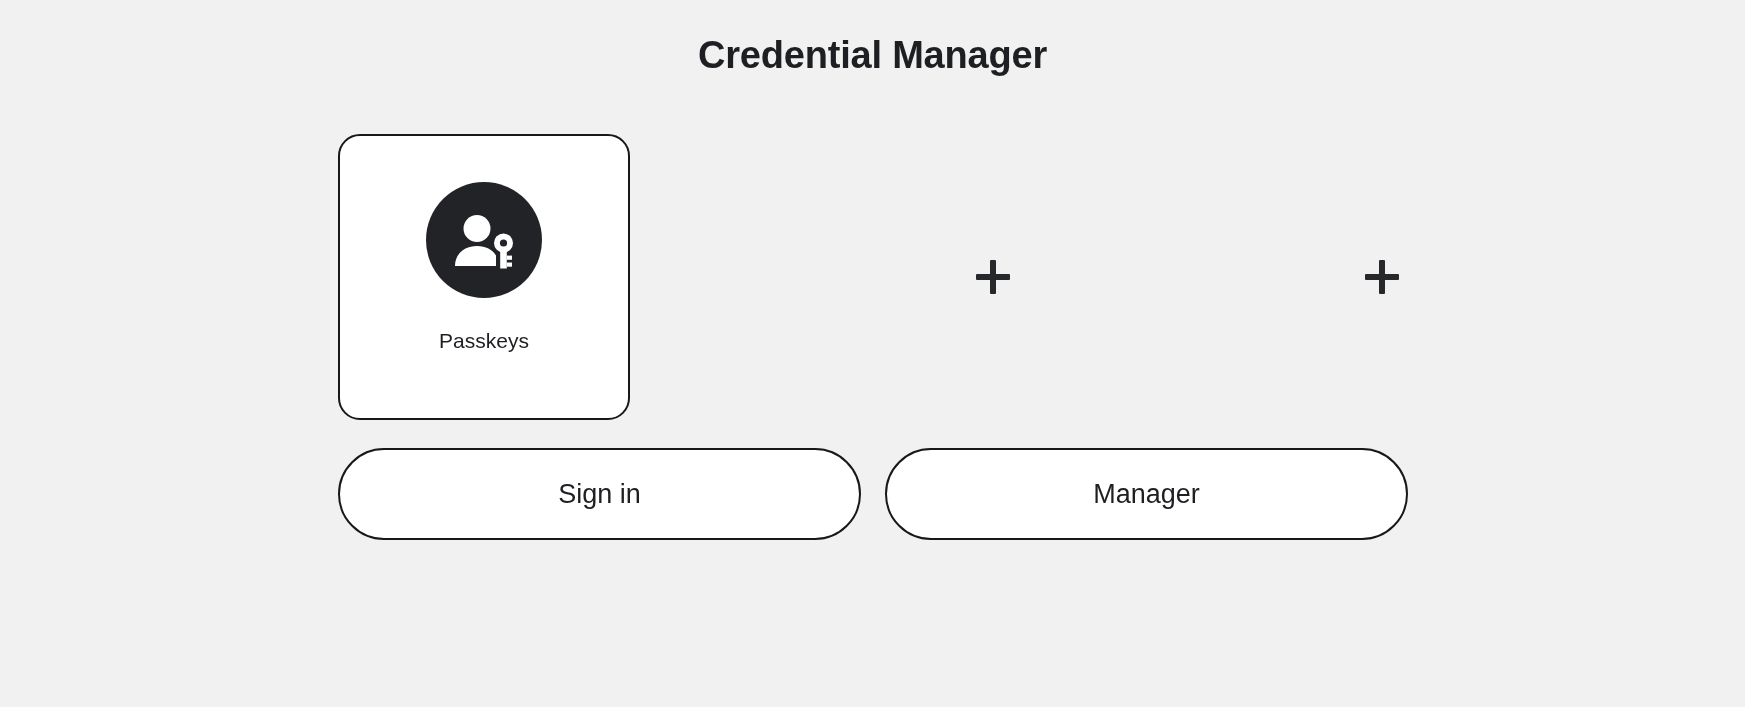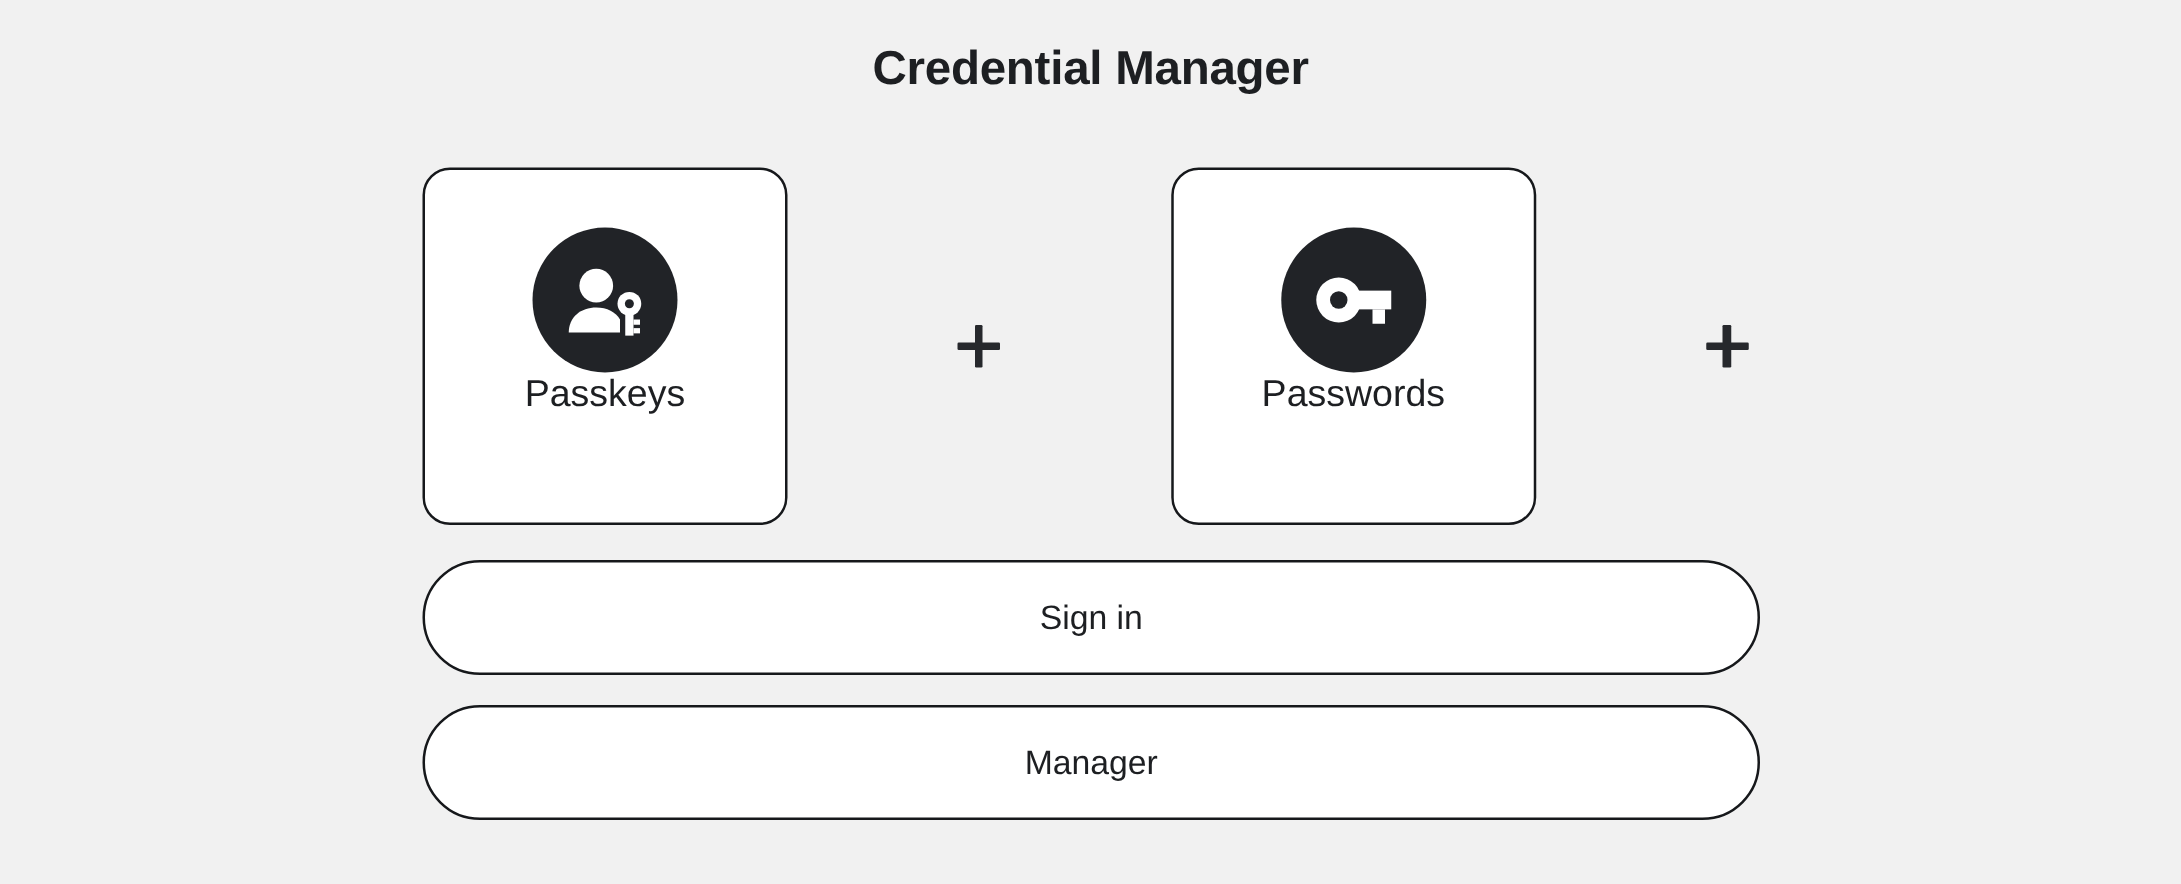--- a/index.html
+++ b/index.html
@@ -72,21 +72,22 @@
     align-items: center;
     justify-content: center;
     flex: none;
   }
 
   .icon-circle svg {
     display: block;
   }
 
   .card-label {
-    font-size: 30px;
+    margin-top: 30px;
+    font-size: 21px;
     font-weight: 400;
     color: #1d1f22;
     line-height: 1.2;
     text-align: center;
   }
 
   .plus-sep {
     width: 52px;
     text-align: center;
     font-size: 44px;
@@ -121,21 +122,20 @@
     width: 6.5px; height: 34px;
   }
 
   
   .button-stack {
     position: absolute;
     top: 448px;
     left: 338px;
     width: 1070px;
     display: flex;
-    flex-direction: column;
     gap: 24px;
   }
 
   .pill-button {
     width: 1070px;
     height: 92px;
     box-sizing: border-box;
     background: #ffffff;
     border: 2.6px solid #16181b;
     border-radius: 46px;
@@ -176,34 +176,20 @@
           <rect x="59.8" y="59.5" width="5.2" height="4.2" fill="#ffffff"></rect>
         </svg>
       </div>
       <div class="card-label">Passkeys</div>
     </div>
 
     <div class="plus-sep">
       <span class="plus-glyph"></span>
     </div>
 
-    <div class="card">
-      <div class="icon-circle">
-        <svg width="74" height="74" viewBox="0 0 74 74" aria-hidden="true">
-
-          <circle cx="25" cy="37" r="18" fill="#ffffff"></circle>
-          <circle cx="25" cy="37" r="7" fill="#212327"></circle>
-
-          <rect x="38" y="29.5" width="29" height="15" fill="#ffffff"></rect>
-
-          <rect x="52" y="44.5" width="10" height="11.5" fill="#ffffff"></rect>
-        </svg>
-      </div>
-      <div class="card-label">Passwords</div>
-    </div>
 
     <div class="plus-sep">
       <span class="plus-glyph"></span>
     </div>
 
 
   </div>
 
   <div class="button-stack">
     <button class="pill-button">Sign in</button>

